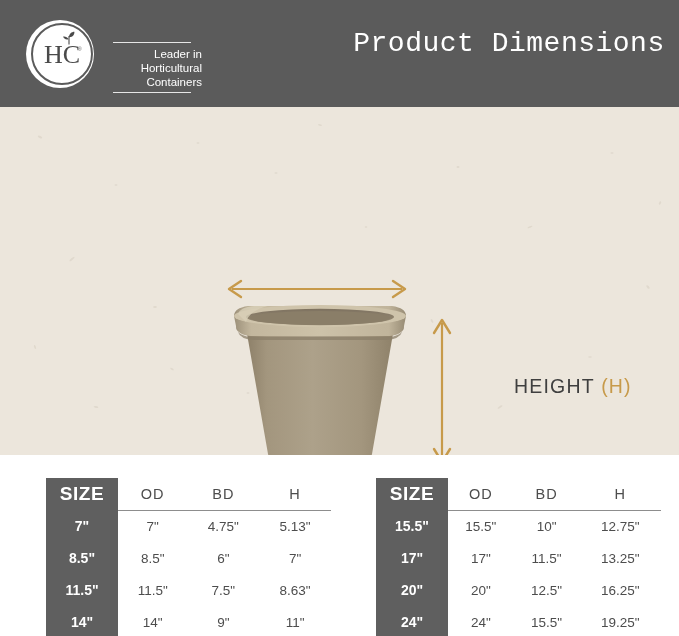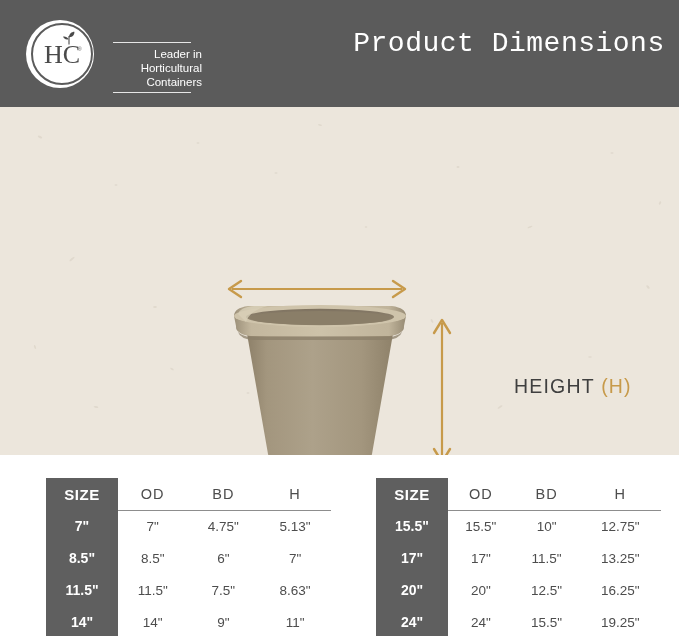--- a/index.html
+++ b/index.html
@@ -58,21 +58,21 @@
   
   .table-wrap { position:absolute; top:478px; width:285px; }
   #table-left  { left:46px; }
   #table-right { left:376px; }
 
   table { border-collapse:collapse; width:285px; }
   th, td { font-size:13.5px; color:#4d4d4d; text-align:center; height:32px;
     padding:0; font-weight:400; }
   th.size-head, td.size-cell { background:#5f5f5f; color:#ffffff; font-weight:bold;
     width:72px; }
-  th.size-head { font-size:15px; letter-spacing:0.6px;margin-top:36px; }
+  th.size-head { font-size:19px; letter-spacing:0.6px;margin-top:36px; }
   td.size-cell { font-size:14px; }
   thead th.col-head { border-bottom:1.5px solid #8d8d8d; font-size:14.5px;
     letter-spacing:1px; color:#4d4d4d;margin-left:40px; }
   th.size-head { border-bottom:none; }
 </style>
 </head>
 <body>
 
 <div id="page">
 

